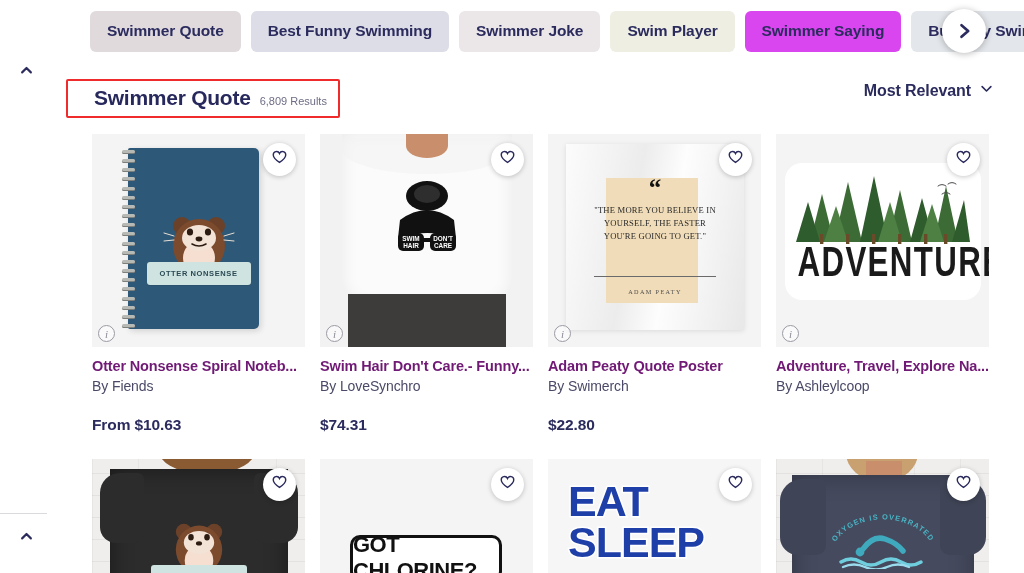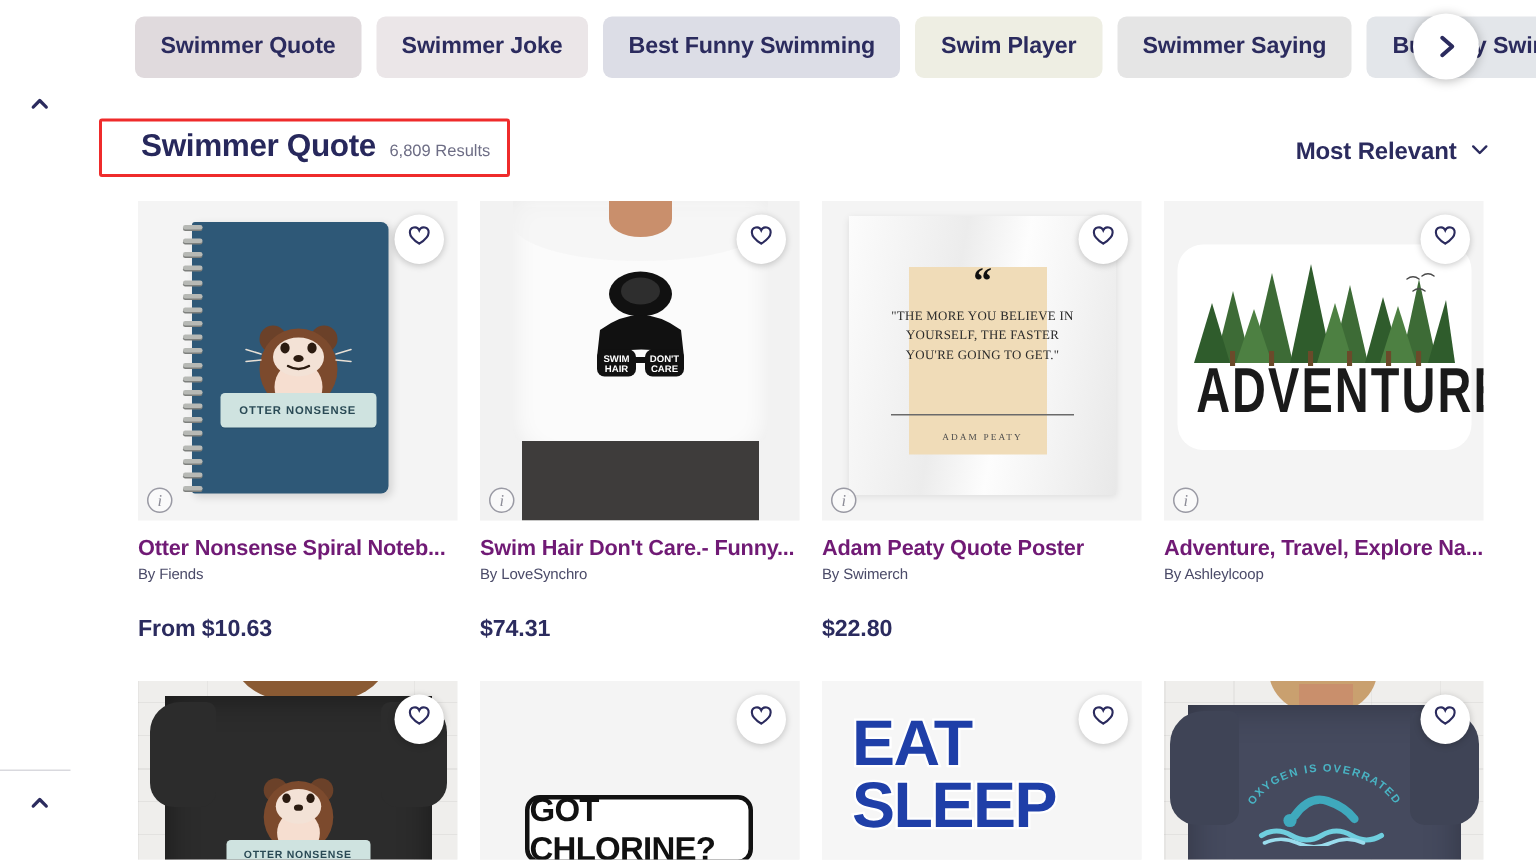--- a/index.html
+++ b/index.html
@@ -31,21 +31,21 @@
     font-size: 15.5px;
     font-weight: 700;
     letter-spacing: -0.1px;
     color: #2b2b5e;
     background: #e2e1e9;
   }
   .chip.tint-a { background: #e0dadd; }
   .chip.tint-b { background: #ebe6e8; }
   .chip.tint-c { background: #dcdde6; }
   .chip.tint-d { background: #eeeee3; }
-  .chip.tint-e { background: #e5e5e5; text-align: right; }
+  .chip.tint-e { background: #d946ef; text-align: right; }
   .chip.tint-f { background: #e3e6ea; }
 
   .next-arrow {
     position: absolute;
     left: 942px; top: 9px;
     width: 44px; height: 44px;
     border-radius: 50%;
     background: #ffffff;
     box-shadow: 0 1px 7px rgba(0,0,0,.28);
     display: flex; align-items: center; justify-content: center;
@@ -84,21 +84,21 @@
     background: transparent;
   }
   .results-title {
     font-size: 21px; font-weight: 700; color: #27285c;
     letter-spacing: -0.25px;
   }
   .results-count {
     font-size: 11px; font-weight: 400; color: #6d6d85;
   }
   .sort-control {
-    position: absolute; right: 12px; top: 13px;
+    position: absolute; right: 12px; top: 2px;
     display: flex; align-items: center; gap: 8px;
     cursor: pointer;
   }
   .sort-label { font-size: 16px; font-weight: 700; color: #2b2b5e; letter-spacing: -0.1px; }
 
   
   .grid {
     position: absolute;
     left: 92px; top: 134px;
     width: 900px;
@@ -140,21 +140,21 @@
 
   .p-title {
     margin-top: 11px;
     font-size: 14.5px; font-weight: 700; color: #701a75;
     letter-spacing: -0.15px;
     white-space: nowrap; overflow: hidden; text-overflow: ellipsis;
     cursor: pointer;
   }
   .p-artist {
     margin-top: 4px;
-    font-size: 10px; font-weight: 400; color: #4a4a68;
+    font-size: 14px; font-weight: 400; color: #4a4a68;
     letter-spacing: -0.1px;
     cursor: pointer;
   }
   .p-price-row {
     margin-top: 16px;
     display: flex; align-items: center; justify-content: space-between;
     height: 30px;
   }
   .p-price { font-size: 15.5px; font-weight: 700; color: #2b2b5e; letter-spacing: -0.1px; }
   .cart-btn {
@@ -275,22 +275,22 @@
       repeating-linear-gradient(90deg, rgba(0,0,0,.04) 0 1px, transparent 1px 46px);
   }
 </style>
 </head>
 <body>
 
 <div class="page">
 
   <div class="chip-strip">
     <div class="chip tint-a">Swimmer Quote</div>
+    <div class="chip tint-c">Best Funny Swimming</div>
     <div class="chip tint-b">Swimmer Joke</div>
-    <div class="chip tint-c">Best Funny Swimming</div>
     <div class="chip tint-d">Swim Player</div>
     <div class="chip tint-e">Swimmer Saying</div>
     <div class="chip tint-f">Butterfly Swimmers</div>
   </div>
 
   <div class="next-arrow">
     <span>
       <svg width="20" height="20" viewBox="0 0 24 24" fill="none" stroke="#2b2b5e" stroke-width="3.2" stroke-linecap="round" stroke-linejoin="round">
         <polyline points="9 5 17 12 9 19"></polyline>
       </svg>

